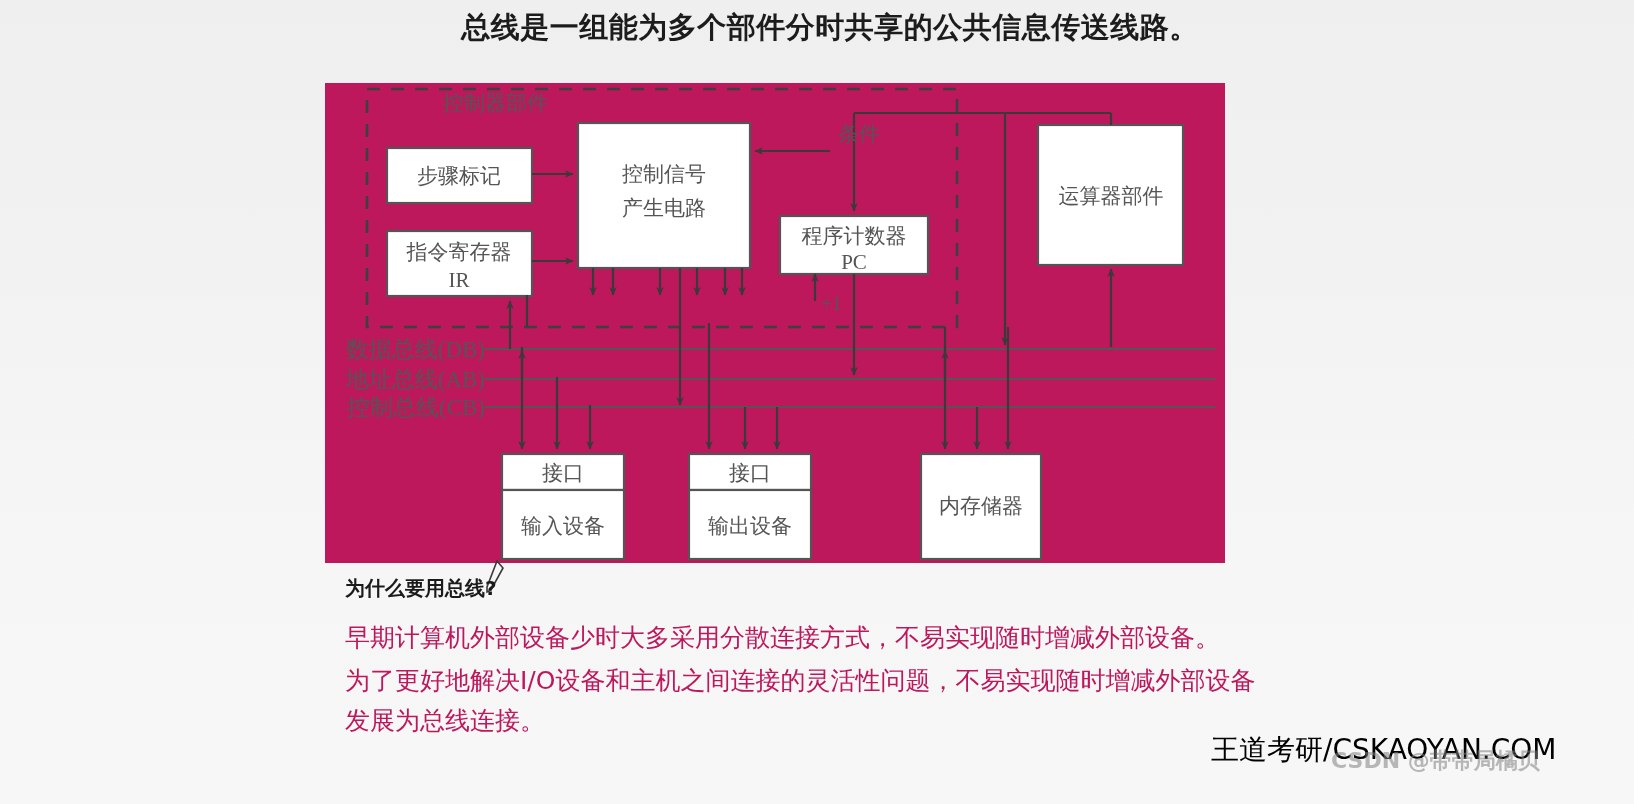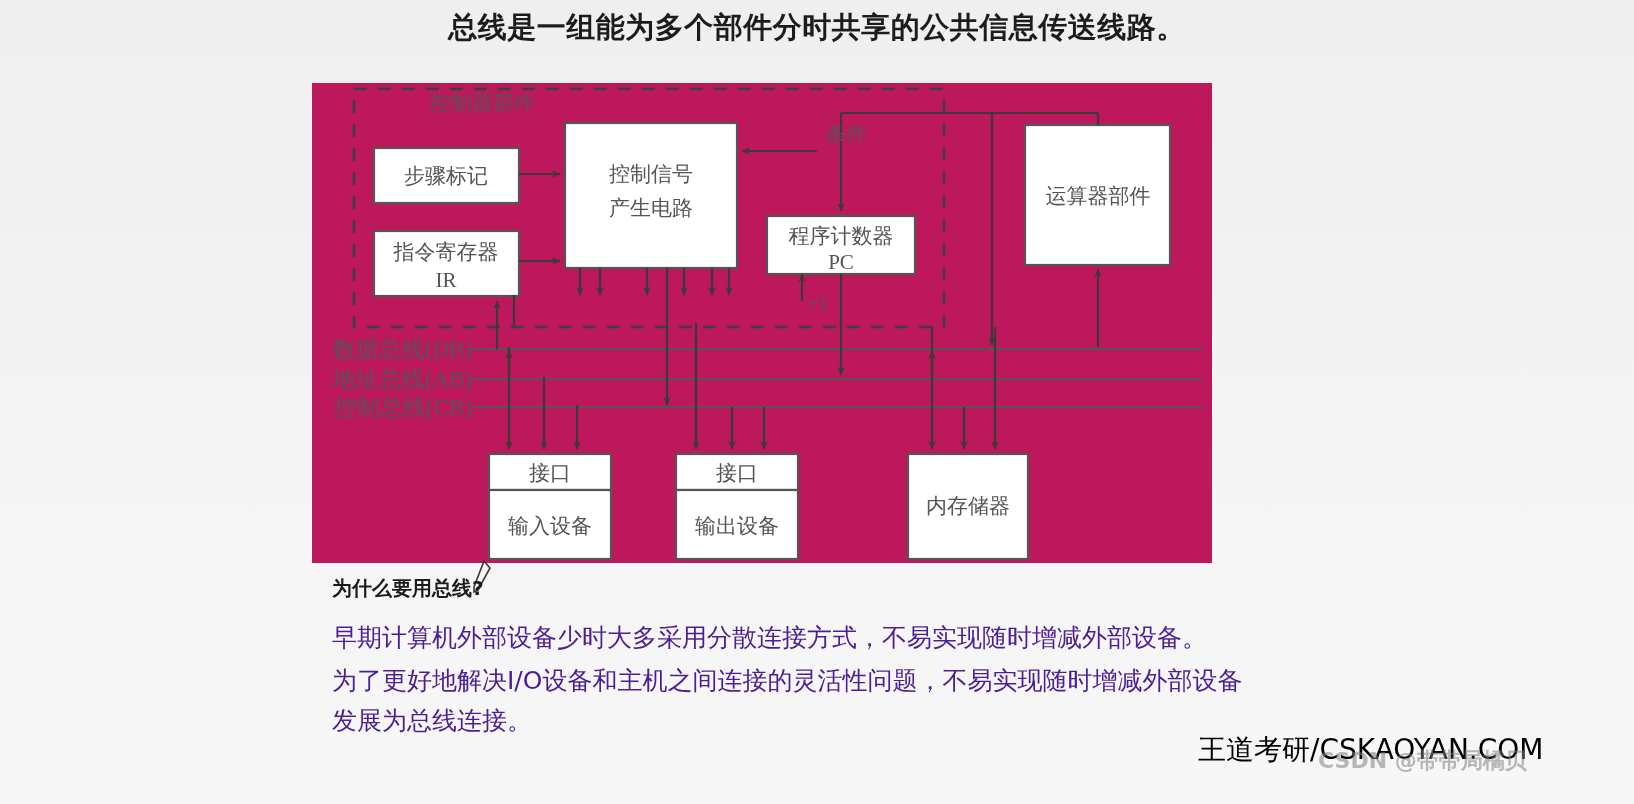--- a/index.html
+++ b/index.html
@@ -2,21 +2,21 @@
 <html><head>
 <meta charset="utf-8">
 <style>
   html,body{margin:0;padding:0;}
   body{
     width:1634px;height:804px;
     background:linear-gradient(180deg,#efefef 0%,#f2f2f2 35%,#f6f6f6 70%,#f7f7f7 100%);
     font-family:"Liberation Serif","DejaVu Serif",serif;
     overflow:hidden;position:relative;
   }
-  .slide{position:absolute;inset:0;}
+  .slide{position:absolute;inset:0;margin-left:13px;}
 
   
   .title{
     position:absolute;left:0;top:8px;width:1634px;
     text-align:center;
     font-family:"DejaVu Sans","Liberation Sans",sans-serif;
     font-weight:bold;
     font-size:29px;color:#1c1c1c;
     letter-spacing:.5px;
     white-space:nowrap;
@@ -31,21 +31,21 @@
 
   
   .q-heading{
     position:absolute;left:332px;top:575px;
     font-family:"DejaVu Sans","Liberation Sans",sans-serif;
     font-weight:bold;font-size:20px;color:#1b1b1b;white-space:nowrap;
   }
   .para{
     position:absolute;left:332px;
     font-family:"DejaVu Sans","Liberation Sans",sans-serif;
-    font-size:25px;color:#4c1d95;white-space:nowrap;line-height:1.3;
+    font-size:25px;color:#be185d;white-space:nowrap;line-height:1.3;
   }
   .p1{top:622px;}
   .p2{top:665px;}
   .p3{top:705px;font-family:Liberation Serif, serif;}
 
   
   .wm-brand{
     position:absolute;left:1198px;top:731px;
     font-family:"DejaVu Sans","Liberation Sans",sans-serif;
     font-weight:normal;font-size:28px;

